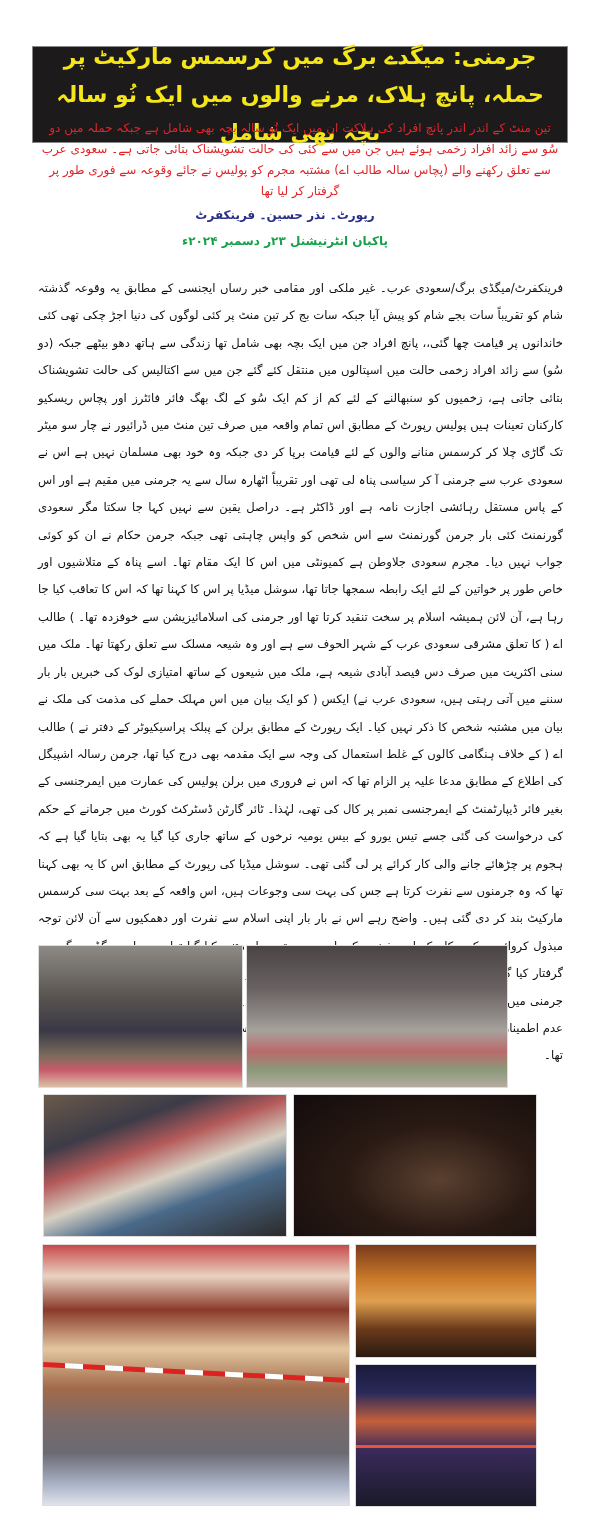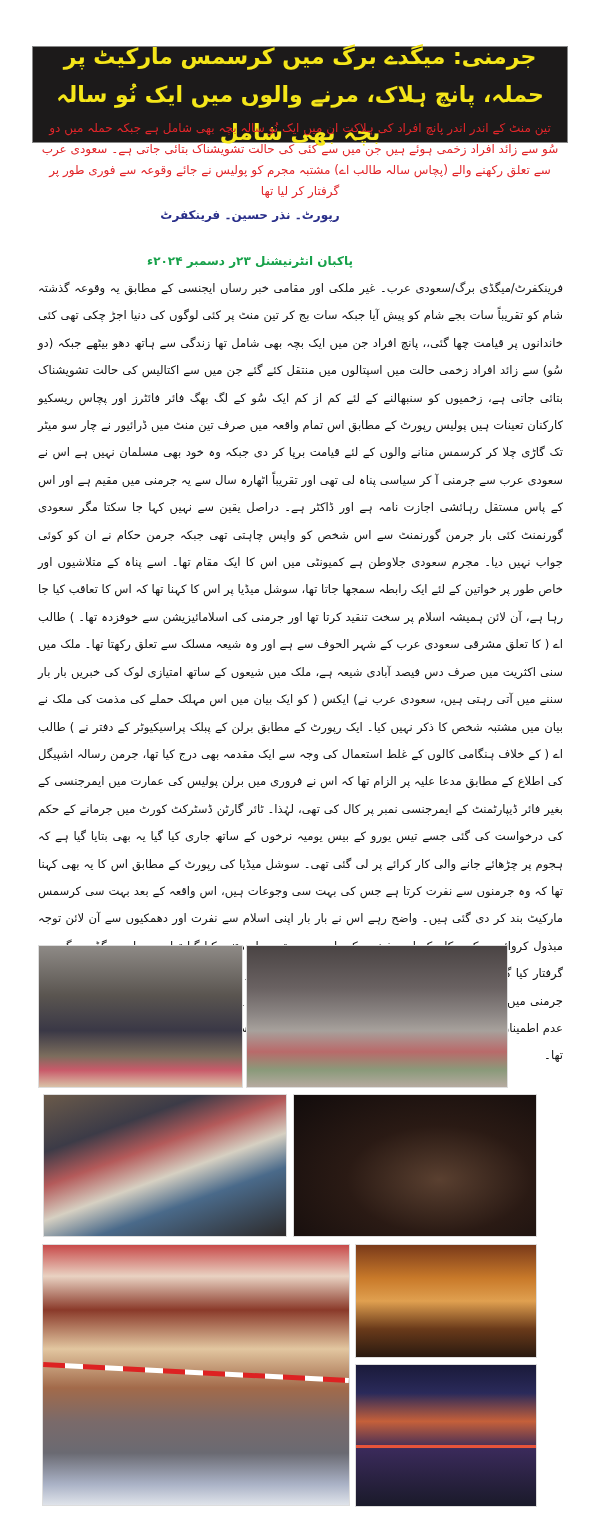--- a/index.html
+++ b/index.html
@@ -1,22 +1,22 @@
 <!DOCTYPE html>
 <html><head>
 <meta charset="utf-8">
 <style>
   html, body { margin: 0; padding: 0; background: #ffffff; }
   body { width: 600px; height: 1532px; position: relative; overflow: hidden; font-family: "DejaVu Sans", sans-serif; }
   .header-box { position: absolute; left: 32px; top: 6px; width: 536px; height: 97px; background: #1c1a1a; border: 1px solid #888; box-sizing: border-box; display: flex; align-items: center; justify-content: center; margin-top: 40px; }
   .headline { direction: rtl; text-align: center; color: #f5e61a; font-size: 22px; line-height: 38px; font-weight: bold; width: 500px; font-family: "DejaVu Sans", sans-serif; }
   .summary { position: absolute; left: 40px; top: 118px; width: 520px; direction: rtl; text-align: center; color: #e0262a; font-size: 12px; line-height: 21px; }
-  .byline { position: absolute; left: 0; width: 500px; text-align: center; direction: rtl; font-size: 12px; }
+  .byline { position: absolute; left: 0; width: 500px; text-align: center; direction: rtl; font-size: 12px; padding-left: 35px; }
   .byline.reporter { top: 208px; color: #2a2f8a; font-weight: bold; }
-  .byline.source { top: 234px; color: #17a14a; font-weight: bold; margin-top: 20px; }
+  .byline.source { top: 234px; color: #17a14a; font-weight: bold; }
   .body-text { position: absolute; left: 38px; top: 275px; width: 525px; direction: rtl; text-align: justify; text-align-last: right; color: #111; font-size: 11.6px; line-height: 27.4px; }
   .photos { position: absolute; left: 0; top: 0; }
   .photo { position: absolute; border: 1px solid #ddd; box-sizing: border-box; overflow: hidden; }
   .p1 { left: 38px; top: 945px; width: 205px; height: 143px; background: linear-gradient(180deg,#8e8a86 0%,#5a5550 35%,#3a3846 60%,#7b6d5d 78%,#c95a6a 88%,#d9c2a7 100%); }
   .p2 { left: 246px; top: 945px; width: 262px; height: 143px; background: linear-gradient(180deg,#4a4444 0%,#6a6262 30%,#8b8583 48%,#a7a19c 60%,#b96a6a 75%,#8a9a7a 88%,#b6aaa0 100%); }
   .p3 { left: 43px; top: 1094px; width: 244px; height: 143px; background: linear-gradient(160deg,#6a5a4a 0%,#3c3b47 25%,#b45a5a 40%,#d6d0c2 55%,#4a6a8a 70%,#2d2a2a 100%); }
   .p4 { left: 293px; top: 1094px; width: 244px; height: 143px; background: radial-gradient(ellipse at 60% 60%,#5a4030 0%,#2a1a14 45%,#120c0c 100%); }
   .p5 { left: 42px; top: 1244px; width: 308px; height: 262px; background: linear-gradient(180deg,#c84a4a 0%,#e9d2c2 12%,#8a3a2a 25%,#e2c6a0 40%,#a26a4a 55%,#7a6a6a 68%,#6a6a72 80%,#aab2c6 92%,#dfe3ea 100%); }
   .p6 { left: 355px; top: 1244px; width: 182px; height: 114px; background: linear-gradient(180deg,#7a3a1a 0%,#c97a2a 30%,#e0a050 50%,#6a3a1a 75%,#2a1a10 100%); }
   .p7 { left: 355px; top: 1364px; width: 182px; height: 143px; background: linear-gradient(180deg,#1a1a3a 0%,#2a2a5a 20%,#c5603a 40%,#3a2a5a 60%,#1a1a2a 100%); }

